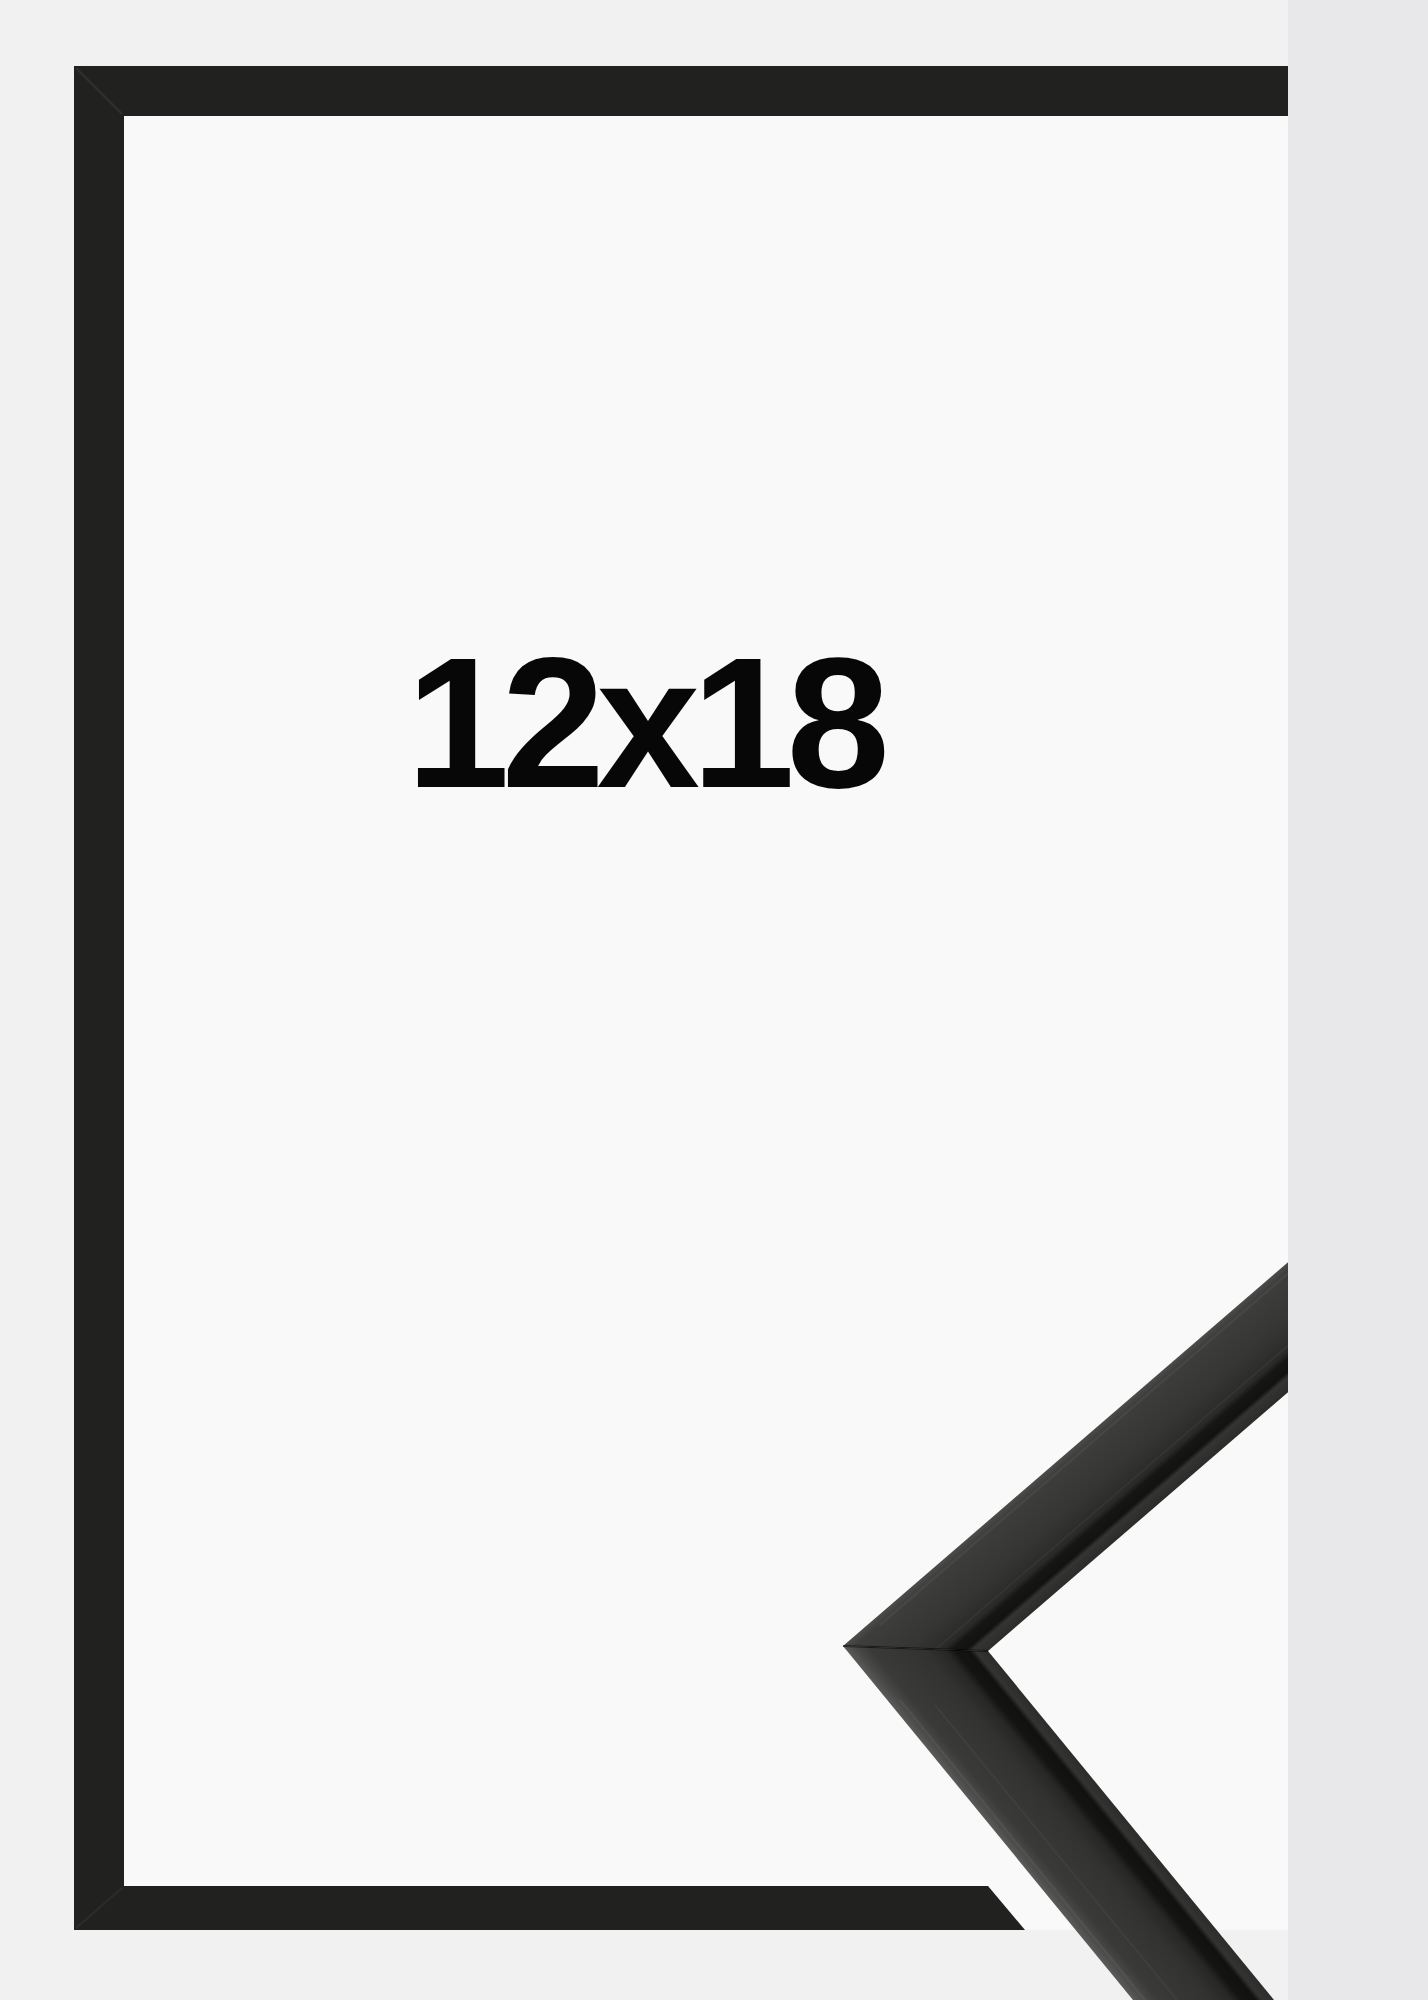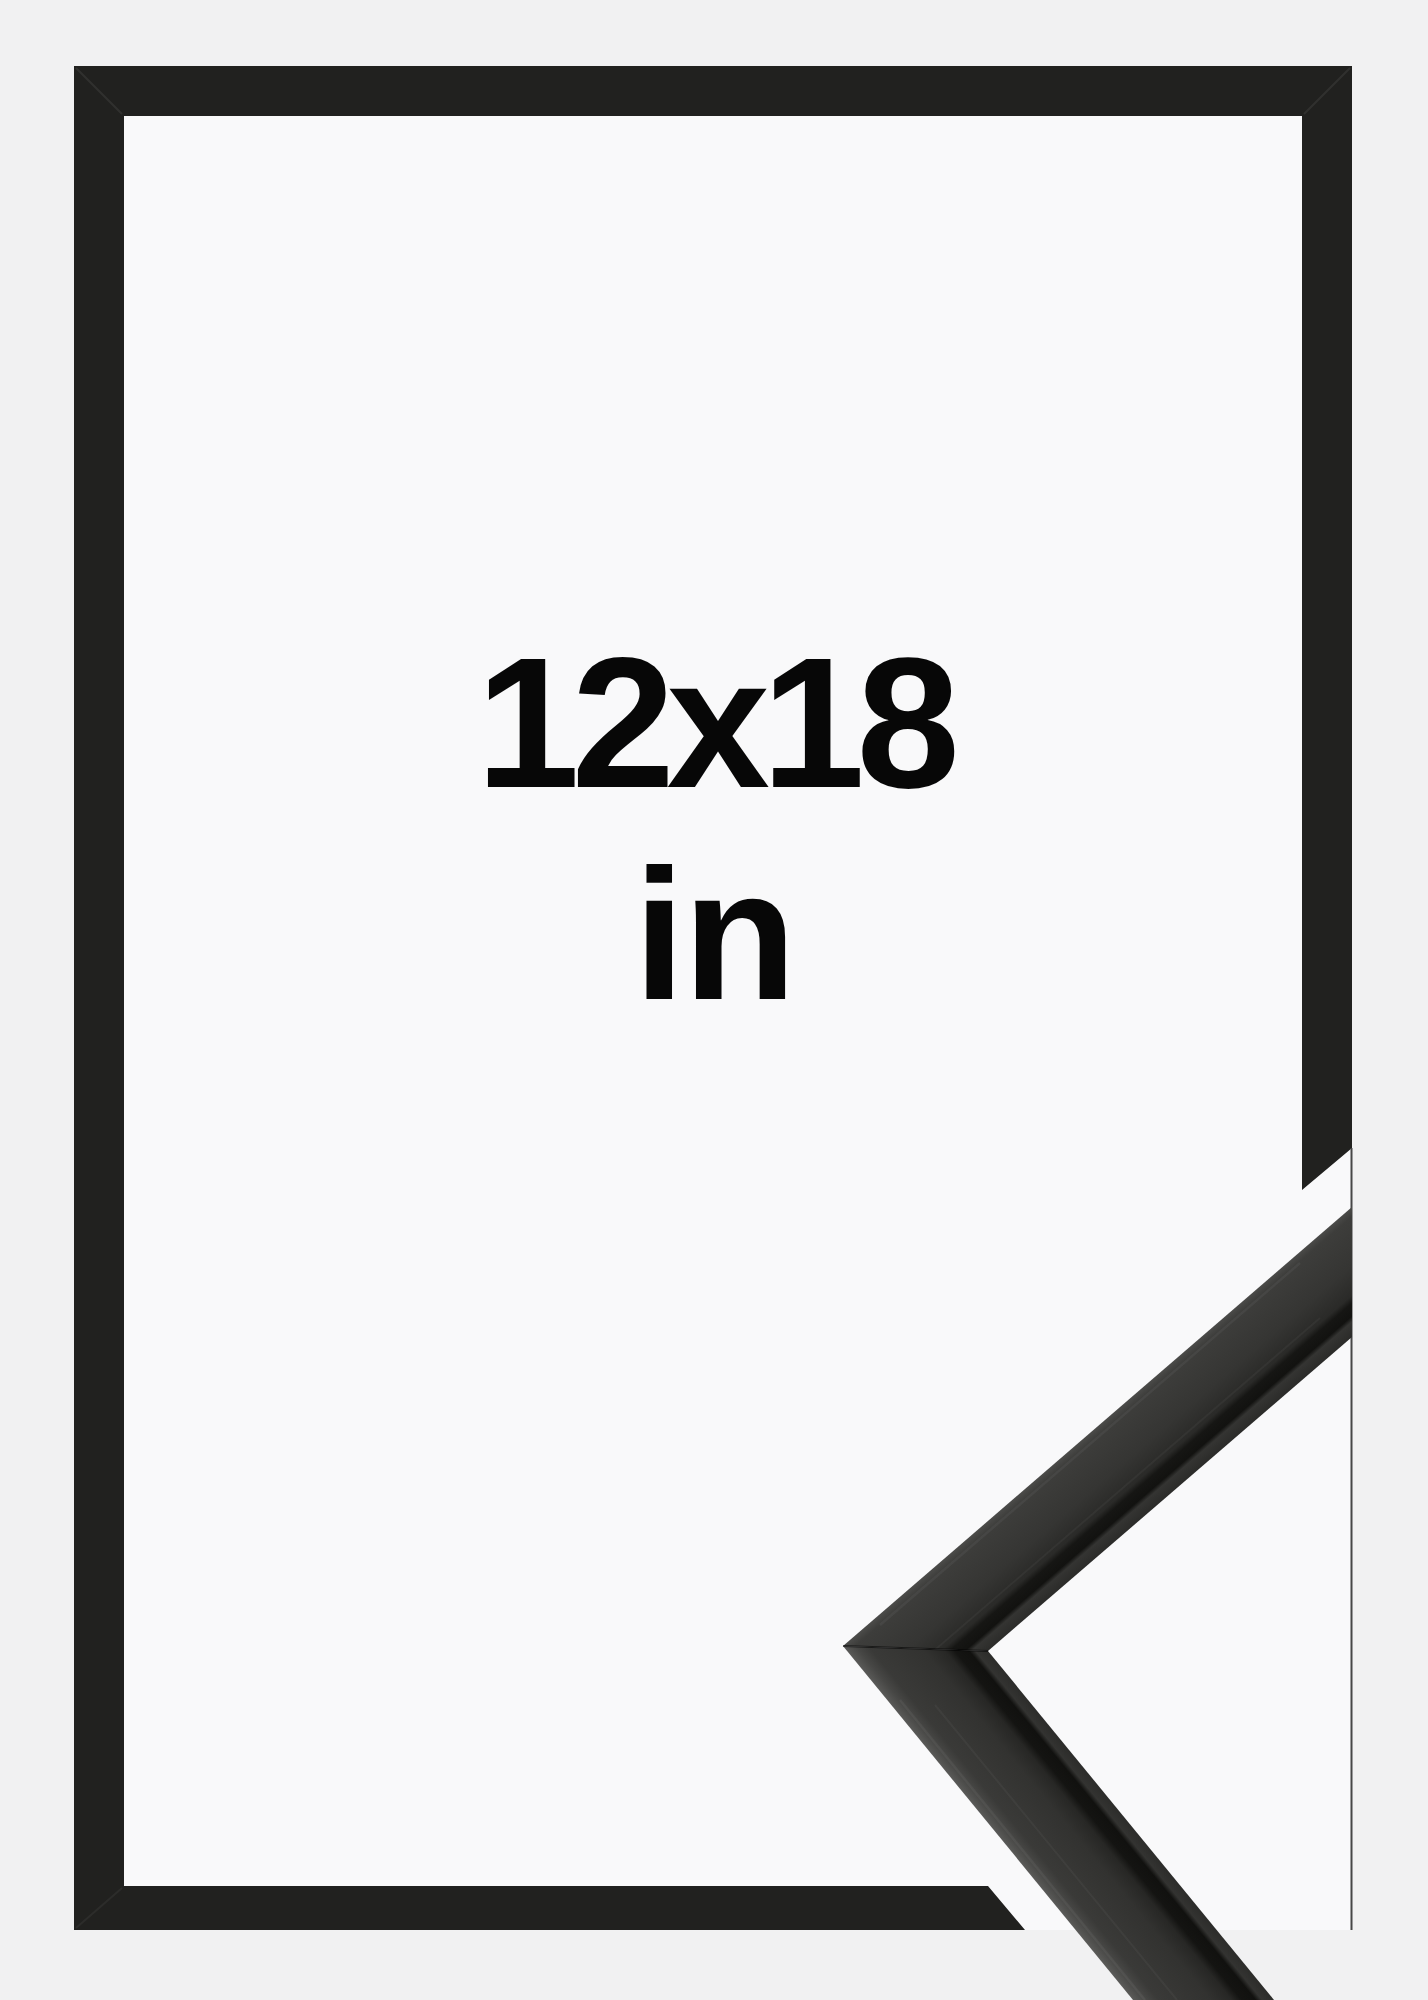--- a/index.html
+++ b/index.html
@@ -1,18 +1,18 @@
 <!DOCTYPE html>
 <html><head>
 <meta charset="utf-8">
 <style>
   html,body{margin:0;padding:0;background:#e8e8ea;}
   .canvas{
     position:relative;
-    width:1428px;height:2000px;
+    width:1288px;height:2000px;
     overflow:hidden;
     background:#f1f1f2;
     font-family:"Liberation Sans",sans-serif;
   }
   .canvas svg{position:absolute;left:0;top:0;width:1428px;height:2000px;display:block;}
   .size-block{
     position:absolute;left:0;right:0;top:617px;
     text-align:center;
     color:#070707;
     font-weight:700;
@@ -86,16 +86,15 @@
       <g clip-path="url(#armL)">
         <line x1="900" y1="1700" x2="1145" y2="2000" stroke="rgba(255,255,255,0.05)" stroke-width="2.5"></line>
         <line x1="935" y1="1705" x2="1177" y2="2000" stroke="rgba(255,255,255,0.04)" stroke-width="2"></line>
       </g>
       <line x1="843" y1="1646" x2="988" y2="1651" stroke="rgba(0,0,0,0.55)" stroke-width="2"></line>
     </g>
   </svg>
 
   <div class="size-block">
     <div class="size-line">12x18</div>
-    <div class="unit-line">in</div>
   </div>
 
 </div>
 
 </body></html>

